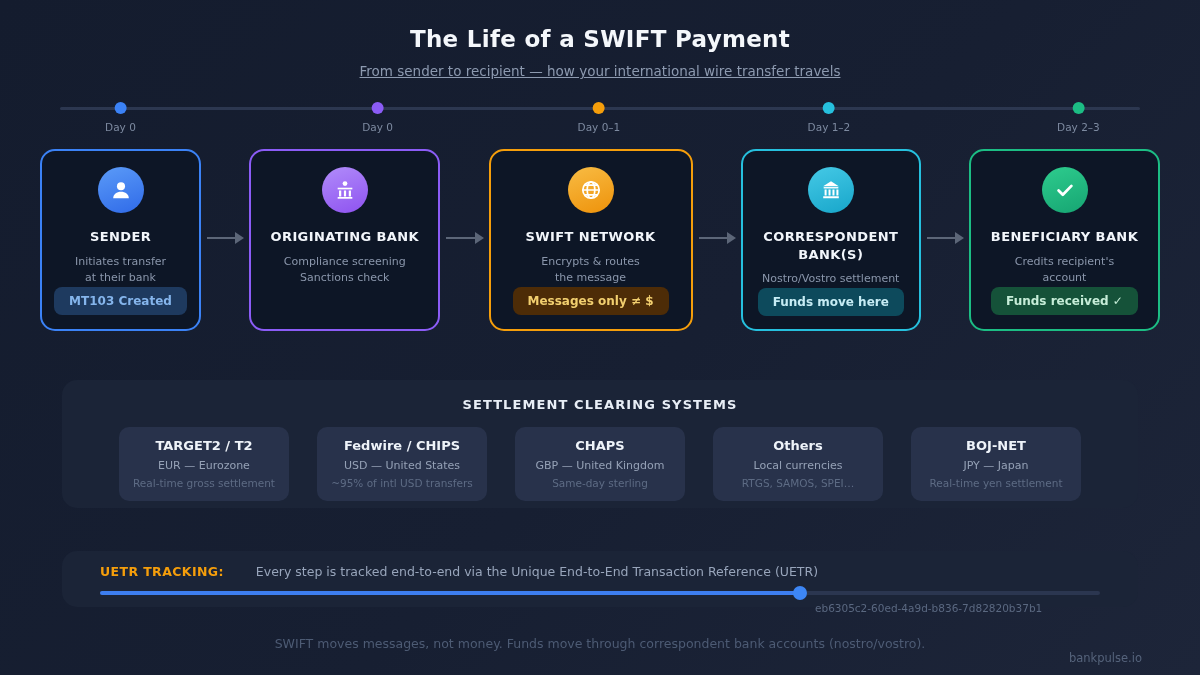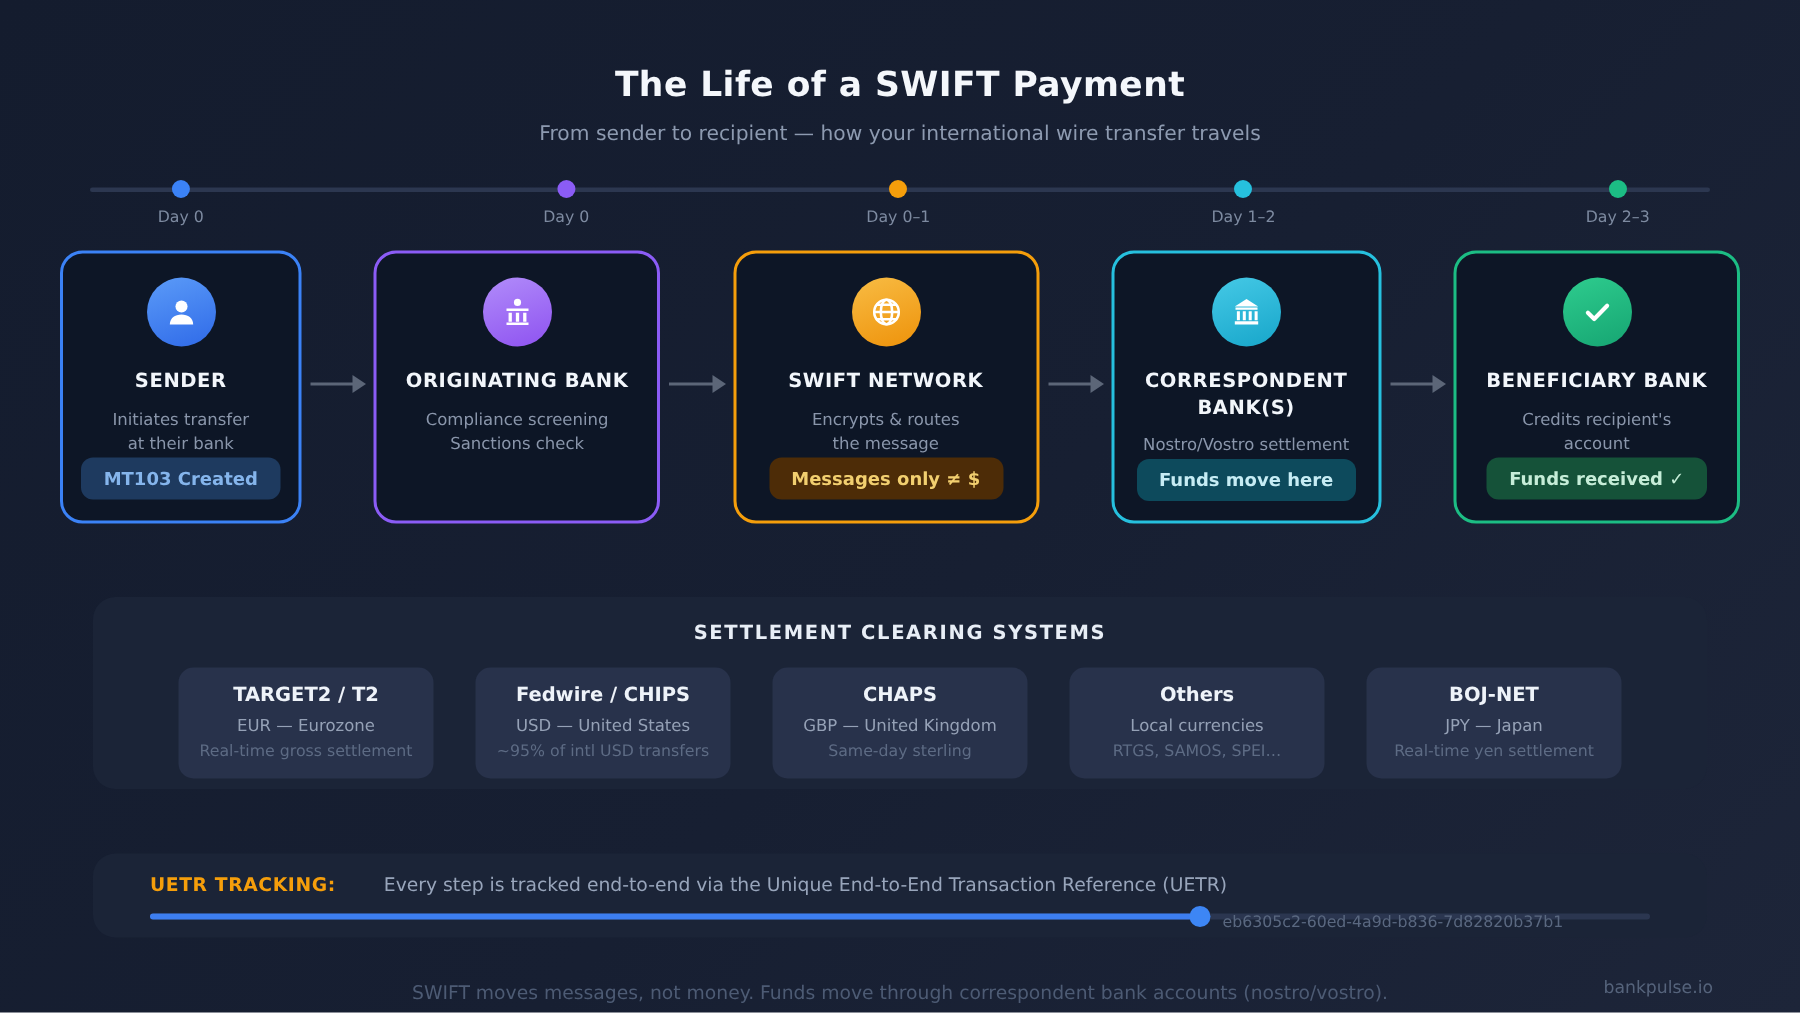--- a/index.html
+++ b/index.html
@@ -2,23 +2,23 @@
 <html><head>
 <meta charset="utf-8">
 <style>
   * { margin:0; padding:0; box-sizing:border-box; }
   html,body { width:1200px; height:675px; }
   body{
     font-family:"DejaVu Sans","Liberation Sans",sans-serif;
     background:linear-gradient(135deg,#141c2e 0%,#171f32 55%,#1d2539 100%);
     color:#e8edf5; overflow:hidden; position:relative;
   }
-  .header{ text-align:center; padding-top:44px; }
+  .header{ text-align:center; padding-top:26px; }
   .title{ font-size:23px; font-weight:bold; color:#f4f7fb; letter-spacing:.3px; }
-  .subtitle{ font-size:13.5px; color:#8d9ab0; margin-top:11px; }
+  .subtitle{ font-size:13.5px; color:#8d9ab0; margin-top:11px;text-decoration:underline; }
 
   
   .timeline{ position:relative; margin:20px 60px 0; height:36px; }
   .tl-line{ position:absolute; left:0; right:0; top:8px; height:3px; background:#2c3750; border-radius:2px; }
   .tl-stop{ position:absolute; top:0; transform:translateX(-50%); text-align:center; }
   .tl-dot{ width:12px; height:12px; border-radius:50%; margin:3px auto 0; background:var(--accent,#3b82f6); }
   .tl-label{ font-size:10.5px; color:#7d8aa0; margin-top:7px; white-space:nowrap; }
 
   
   .flow{ display:flex; align-items:stretch; margin:14px 40px 0; height:182px; }
@@ -57,21 +57,21 @@
 
   
   .uetr{ height:56px; margin-top:43px; padding:13px 38px 0; }
   .uetr-row{ display:flex; align-items:flex-start; gap:32px; }
   .uetr-label{ font-size:12.5px; font-weight:bold; color:#f59e0b; letter-spacing:.4px; }
   .uetr-text{ font-size:12.5px; color:#98a5bb; }
   .uetr-bar{ position:relative; height:14px; margin-top:7px; }
   .uetr-track{ position:absolute; left:0; width:1000px; top:5px; height:4px; background:#2b3650; border-radius:2px; }
   .uetr-fill{ position:absolute; left:0; top:5px; height:4px; background:#3d7ef0; border-radius:2px; }
   .uetr-dot{ position:absolute; top:0; width:14px; height:14px; border-radius:50%; background:#3d86f5; transform:translateX(-50%); }
-  .uetr-uuid{ position:absolute; top:5px; font-size:10.5px; color:#5a6880; }
+  .uetr-uuid{ position:absolute; top:16px; font-size:10.5px; color:#5a6880; }
 
   .footnote{ text-align:center; margin-top:29px; font-size:12.5px; color:#4d5b74; }
   .brand{ position:absolute; right:58px; bottom:10px; font-size:11.5px; color:#55637b;text-align:right; }
 
   svg{ display:block; }
 </style>
 </head>
 <body>
 
 <div class="header">

